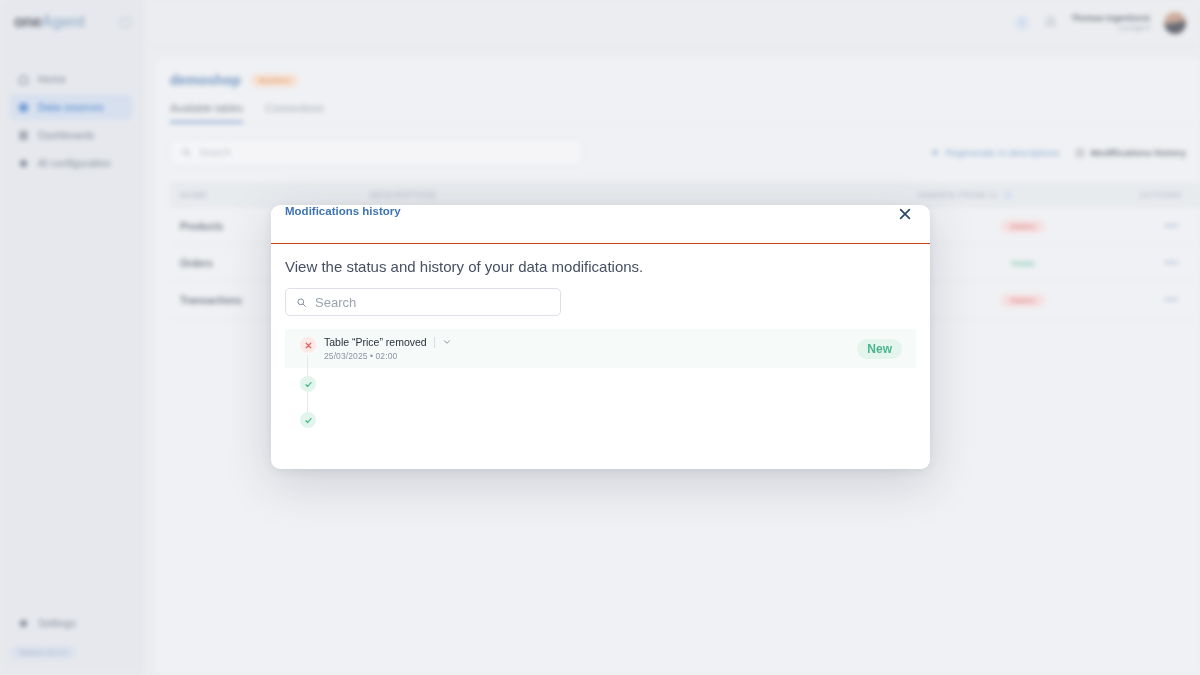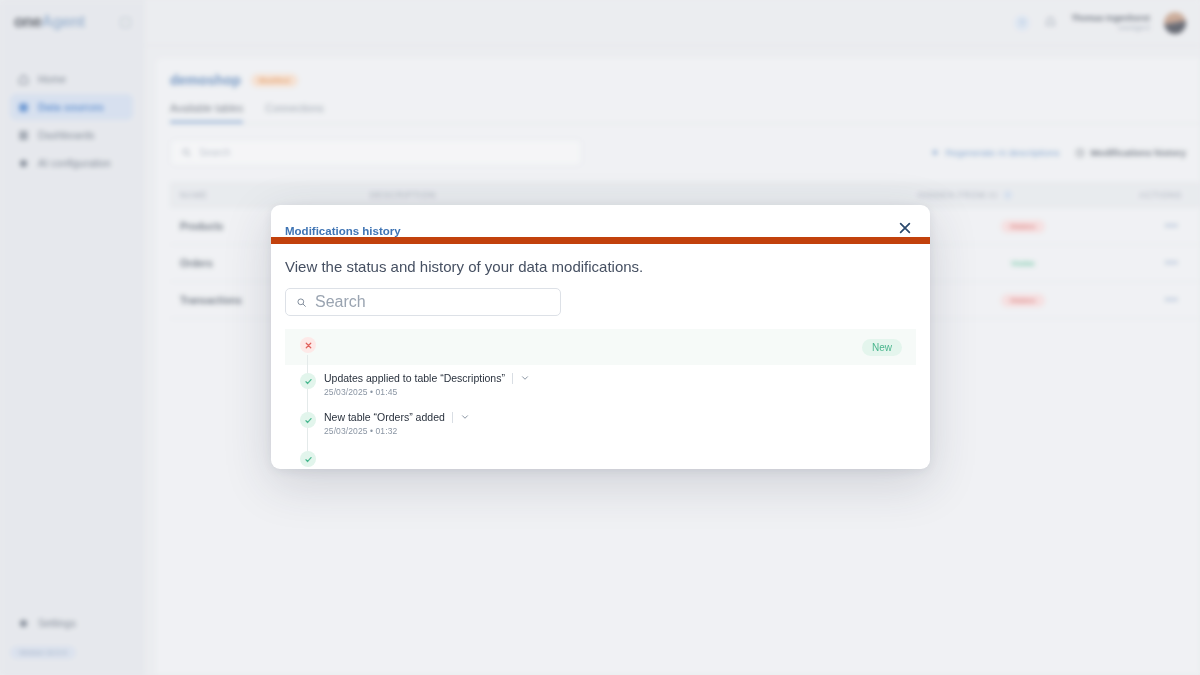--- a/index.html
+++ b/index.html
@@ -151,40 +151,40 @@
     left: 271px; top: 205px;
     width: 659px; height: 264px;
     background: #ffffff;
     border-radius: 9px;
     box-shadow: 0 14px 48px rgba(40,50,70,0.17), 0 2px 10px rgba(40,50,70,0.08);
     display: flex; flex-direction: column;
     overflow: hidden;
   }
   .modal-head {
     height: 39px; flex: 0 0 39px;
-    display: flex; align-items: flex-end;
+    display: flex; align-items: flex-start;
     padding: 0 16px 0 14px;
-    border-bottom: 7px solid #c2410c;
+    border-bottom: 1px solid #c2410c;
   }
   .modal-title { font-size: 11.5px; font-weight: 700; color: #3f74b4; }
   .modal-close {
     margin-left: auto; width: 18px; height: 18px;
     color: #2c4a6e; display: flex; align-items: center; justify-content: center;
   }
   .modal-close svg { width: 14px; height: 14px; display: block; }
 
   .modal-body { padding: 14px 14px 0 14px; }
   .modal-sub { font-size: 15px; color: #465062; }
   .modal-search {
     margin-top: 13px;
     width: 276px; height: 28px;
     border: 1px solid #dde1e7; border-radius: 5px;
     display: flex; align-items: center; gap: 8px; padding: 0 10px;
   }
-  .modal-search .ph { font-size: 16px; color: #9aa4b1; }
+  .modal-search .ph { font-size: 13px; color: #9aa4b1; }
   .search-ico { width: 11px; height: 11px; color: #7f8a99; display: block; }
   .search-ico svg { width: 11px; height: 11px; display: block; }
 
   
   .timeline { margin-top: 13px; position: relative; }
   .tl-item {
     display: flex; align-items: flex-start;
     padding: 7px 14px 7px 12px;
     position: relative;
     min-height: 36px;
@@ -211,21 +211,21 @@
   .tl-text { padding-left: 5px; padding-top: 0px; }
   .tl-title-row { display: flex; align-items: center; gap: 7px; }
   .tl-title { font-size: 10.5px; color: #29313d; }
   .tl-divider { width: 1px; height: 11px; background: #d9dee4; }
   .chev { width: 10px; height: 10px; color: #8a95a3; display: block; }
   .chev svg { width: 10px; height: 10px; display: block; }
   .tl-date { font-size: 8.5px; color: #8a95a3; margin-top: 3px; letter-spacing: 0.1px; }
   .new-badge {
     margin-left: auto; align-self: center;
     background: #e4f5ed; color: #4bb68e;
-    font-size: 10px; font-weight: 400;
+    font-size: 12px; font-weight: 700;
     padding: 3px 10px; border-radius: 10px;
   }
 </style>
 </head>
 <body>
 
 <div id="app-background">
 
   <aside class="sidebar">
     <div class="logo-row">
@@ -424,72 +424,51 @@
         <div class="tl-line" style="top:26px; bottom:18px;"></div>
 
         <div class="tl-item is-new">
           <div class="tl-icon-col">
             <div class="tl-dot err">
               <svg viewBox="0 0 16 16" fill="none" stroke="currentColor" stroke-width="2.2" stroke-linecap="round">
                   <path d="M4 4l8 8M12 4l-8 8"></path>
                 </svg>
             </div>
           </div>
+          <div class="tl-text">
+            <div class="tl-title-row">
+              <span class="tl-title">Table “Price” removed</span>
+              <span class="tl-divider"></span>
+              <span class="chev">
+                  <svg viewBox="0 0 16 16" fill="none" stroke="currentColor" stroke-width="1.6" stroke-linecap="round">
+                    <path d="M4 6l4 4 4-4"></path>
+                  </svg>
+                </span>
+            </div>
+            <div class="tl-date">25/03/2025 • 02:00</div>
+          </div>
           <div class="new-badge">New</div>
         </div>
 
         <div class="tl-item">
           <div class="tl-icon-col">
             <div class="tl-dot ok">
               <svg viewBox="0 0 16 16" fill="none" stroke="currentColor" stroke-width="2.2" stroke-linecap="round" stroke-linejoin="round">
                   <path d="M3.5 8.5l3 3 6-7"></path>
                 </svg>
             </div>
           </div>
-          <div class="tl-text">
-            <div class="tl-title-row">
-              <span class="tl-title">Updates applied to table “Descriptions”</span>
-              <span class="tl-divider"></span>
-              <span class="chev">
-                  <svg viewBox="0 0 16 16" fill="none" stroke="currentColor" stroke-width="1.6" stroke-linecap="round">
-                    <path d="M4 6l4 4 4-4"></path>
-                  </svg>
-                </span>
-            </div>
-            <div class="tl-date">25/03/2025 • 01:45</div>
-          </div>
-        </div>
+        </div>
+
 
         <div class="tl-item">
           <div class="tl-icon-col">
             <div class="tl-dot ok">
               <svg viewBox="0 0 16 16" fill="none" stroke="currentColor" stroke-width="2.2" stroke-linecap="round" stroke-linejoin="round">
                   <path d="M3.5 8.5l3 3 6-7"></path>
                 </svg>
             </div>
           </div>
-          <div class="tl-text">
-            <div class="tl-title-row">
-              <span class="tl-title">New table “Orders” added</span>
-              <span class="tl-divider"></span>
-              <span class="chev">
-                  <svg viewBox="0 0 16 16" fill="none" stroke="currentColor" stroke-width="1.6" stroke-linecap="round">
-                    <path d="M4 6l4 4 4-4"></path>
-                  </svg>
-                </span>
-            </div>
-            <div class="tl-date">25/03/2025 • 01:32</div>
-          </div>
-        </div>
-
-        <div class="tl-item">
-          <div class="tl-icon-col">
-            <div class="tl-dot ok">
-              <svg viewBox="0 0 16 16" fill="none" stroke="currentColor" stroke-width="2.2" stroke-linecap="round" stroke-linejoin="round">
-                  <path d="M3.5 8.5l3 3 6-7"></path>
-                </svg>
-            </div>
-          </div>
         </div>
       </div>
     </div>
   </div>
 </div>
 
 </body></html>

